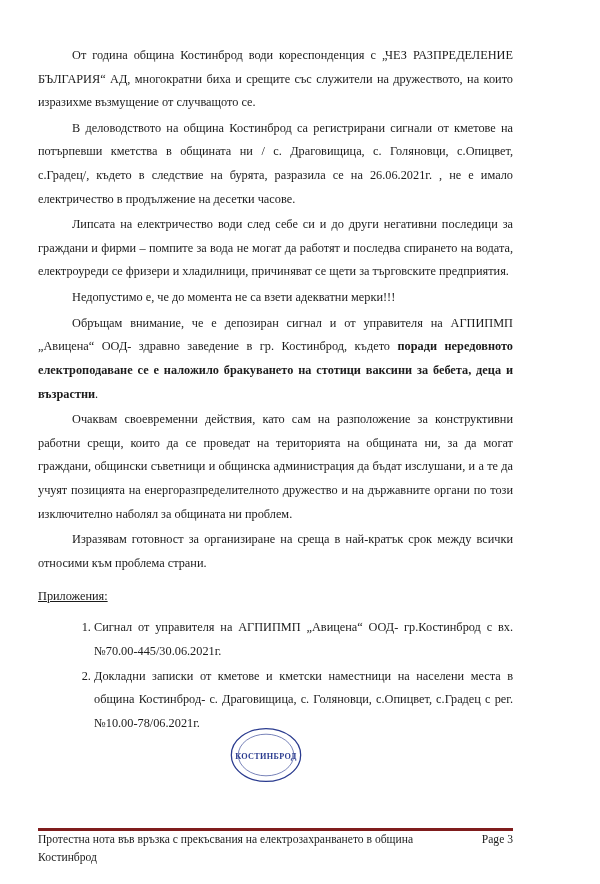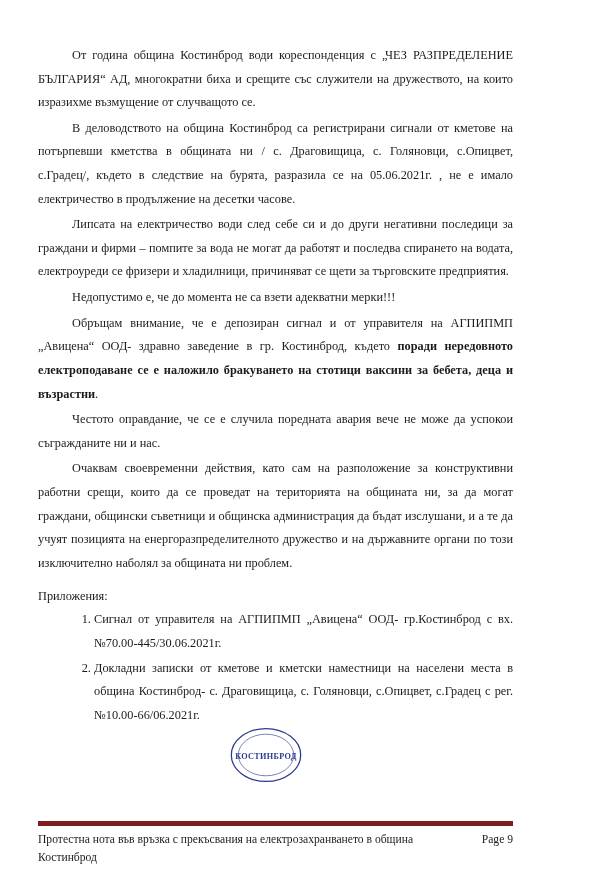--- a/index.html
+++ b/index.html
@@ -28,22 +28,23 @@
     text-align: justify;
   }
   .para {
     margin: 0 0 2px 0;
     text-indent: 34px;
     text-align: justify;
   }
   b, .bold { font-weight: bold; }
   .attachments-title {
     margin-top: 14px;
-    margin-bottom: 4px;
+    margin-bottom: 12px;
     font-size: 12.3px;
+    text-decoration: underline;
     font-weight: normal;
   }
   ol.attachments {
     margin: 0 0 0 0;
     padding-left: 56px;
     font-size: 12.3px;
     line-height: 1.9;
   }
   ol.attachments li {
     margin-bottom: 2px;
@@ -57,22 +58,21 @@
     width: 76px;
     height: 58px;
     pointer-events: none;
   }
   
   .footer {
     position: absolute;
     left: 38px;
     right: 38px;
     bottom: 18px;
-    border-top: 5px solid #7f1d1d;
-    padding-top: 5px;
+    border-top: 3px solid #7f1d1d;
     font-size: 11.6px;
     line-height: 1.5;
   }
   .footer-inner {
     display: flex;
     justify-content: space-between;
     align-items: flex-start;
   }
   .footer-text {
     max-width: 430px;
@@ -82,40 +82,40 @@
     padding-left: 10px;
   }
 </style>
 </head>
 <body>
 
 <div class="page">
 
   <div class="body-text">
     <p class="para">От година община Костинброд води кореспонденция с „ЧЕЗ РАЗПРЕДЕЛЕНИЕ БЪЛГАРИЯ“ АД, многократни биха и срещите със служители на дружеството, на които изразихме възмущение от случващото се.</p>
-    <p class="para">В деловодството на община Костинброд са регистрирани сигнали от кметове на потърпевши кметства в общината ни / с. Драговищица, с. Голяновци, с.Опицвет, с.Градец/, където в следствие на бурята, разразила се на 05.06.2021г. , не е имало електричество в продължение на десетки часове.</p>
+    <p class="para">В деловодството на община Костинброд са регистрирани сигнали от кметове на потърпевши кметства в общината ни / с. Драговищица, с. Голяновци, с.Опицвет, с.Градец/, където в следствие на бурята, разразила се на 26.06.2021г. , не е имало електричество в продължение на десетки часове.</p>
     <p class="para">Липсата на електричество води след себе си и до други негативни последици за граждани и фирми – помпите за вода не могат да работят и последва спирането на водата, електроуреди се фризери и хладилници, причиняват се щети за търговските предприятия.</p>
     <p class="para">Недопустимо е, че до момента не са взети адекватни мерки!!!</p>
     <p class="para"><span>Обръщам внимание, че е депозиран сигнал и от управителя на АГПИПМП „Авицена“ ООД- здравно заведение в гр. Костинброд, където </span><b>поради нередовното електроподаване се е наложило бракуването на стотици ваксини за бебета, деца и възрастни</b><span>.</span></p>
-    <p class="para">Честото оправдание, че се е случила поредната авария вече не може да успокои съгражданите ни и нас.</p>
     <p class="para">Очаквам своевременни действия, като сам на разположение за конструктивни работни срещи, които да се проведат на територията на общината ни, за да могат граждани, общински съветници и общинска администрация да бъдат изслушани, и а те да учуят позицията на енергоразпределителното дружество и на държавните органи по този изключително наболял за общината ни проблем.</p>
+    <p class="para">Изразявам готовност за организиране на среща в най-кратък срок между всички относими към проблема страни.</p>
   </div>
 
   <div class="attachments-title">Приложения:</div>
   <ol class="attachments">
     <li>Сигнал от управителя на   АГПИПМП „Авицена“ ООД- гр.Костинброд с вх.№70.00-445/30.06.2021г.</li>
-    <li>Докладни записки от кметове и кметски наместници на населени места в община Костинброд- с. Драговищица, с. Голяновци, с.Опицвет, с.Градец с рег.№10.00-66/06.2021г.</li>
+    <li>Докладни записки от кметове и кметски наместници на населени места в община Костинброд- с. Драговищица, с. Голяновци, с.Опицвет, с.Градец с рег.№10.00-78/06.2021г.</li>
   </ol>
 
   <svg class="stamp" viewBox="0 0 120 92">
     <ellipse cx="60" cy="46" rx="55" ry="42" fill="none" stroke="#2a3b8f" stroke-width="2"></ellipse>
     <ellipse cx="60" cy="46" rx="44" ry="33" fill="none" stroke="#2a3b8f" stroke-width="1"></ellipse>
     <text x="60" y="52" text-anchor="middle" fill="#2a3b8f" font-family="'Liberation Serif', serif" font-size="13" font-weight="bold" letter-spacing="0.5">КОСТИНБРОД</text>
   </svg>
 
   <div class="footer">
     <div class="footer-inner">
       <div class="footer-text">Протестна нота във връзка с прекъсвания на електрозахранването в община Костинброд</div>
-      <div class="footer-page">Page 9</div>
+      <div class="footer-page">Page 3</div>
     </div>
   </div>
 
 </div>
 
 </body></html>

